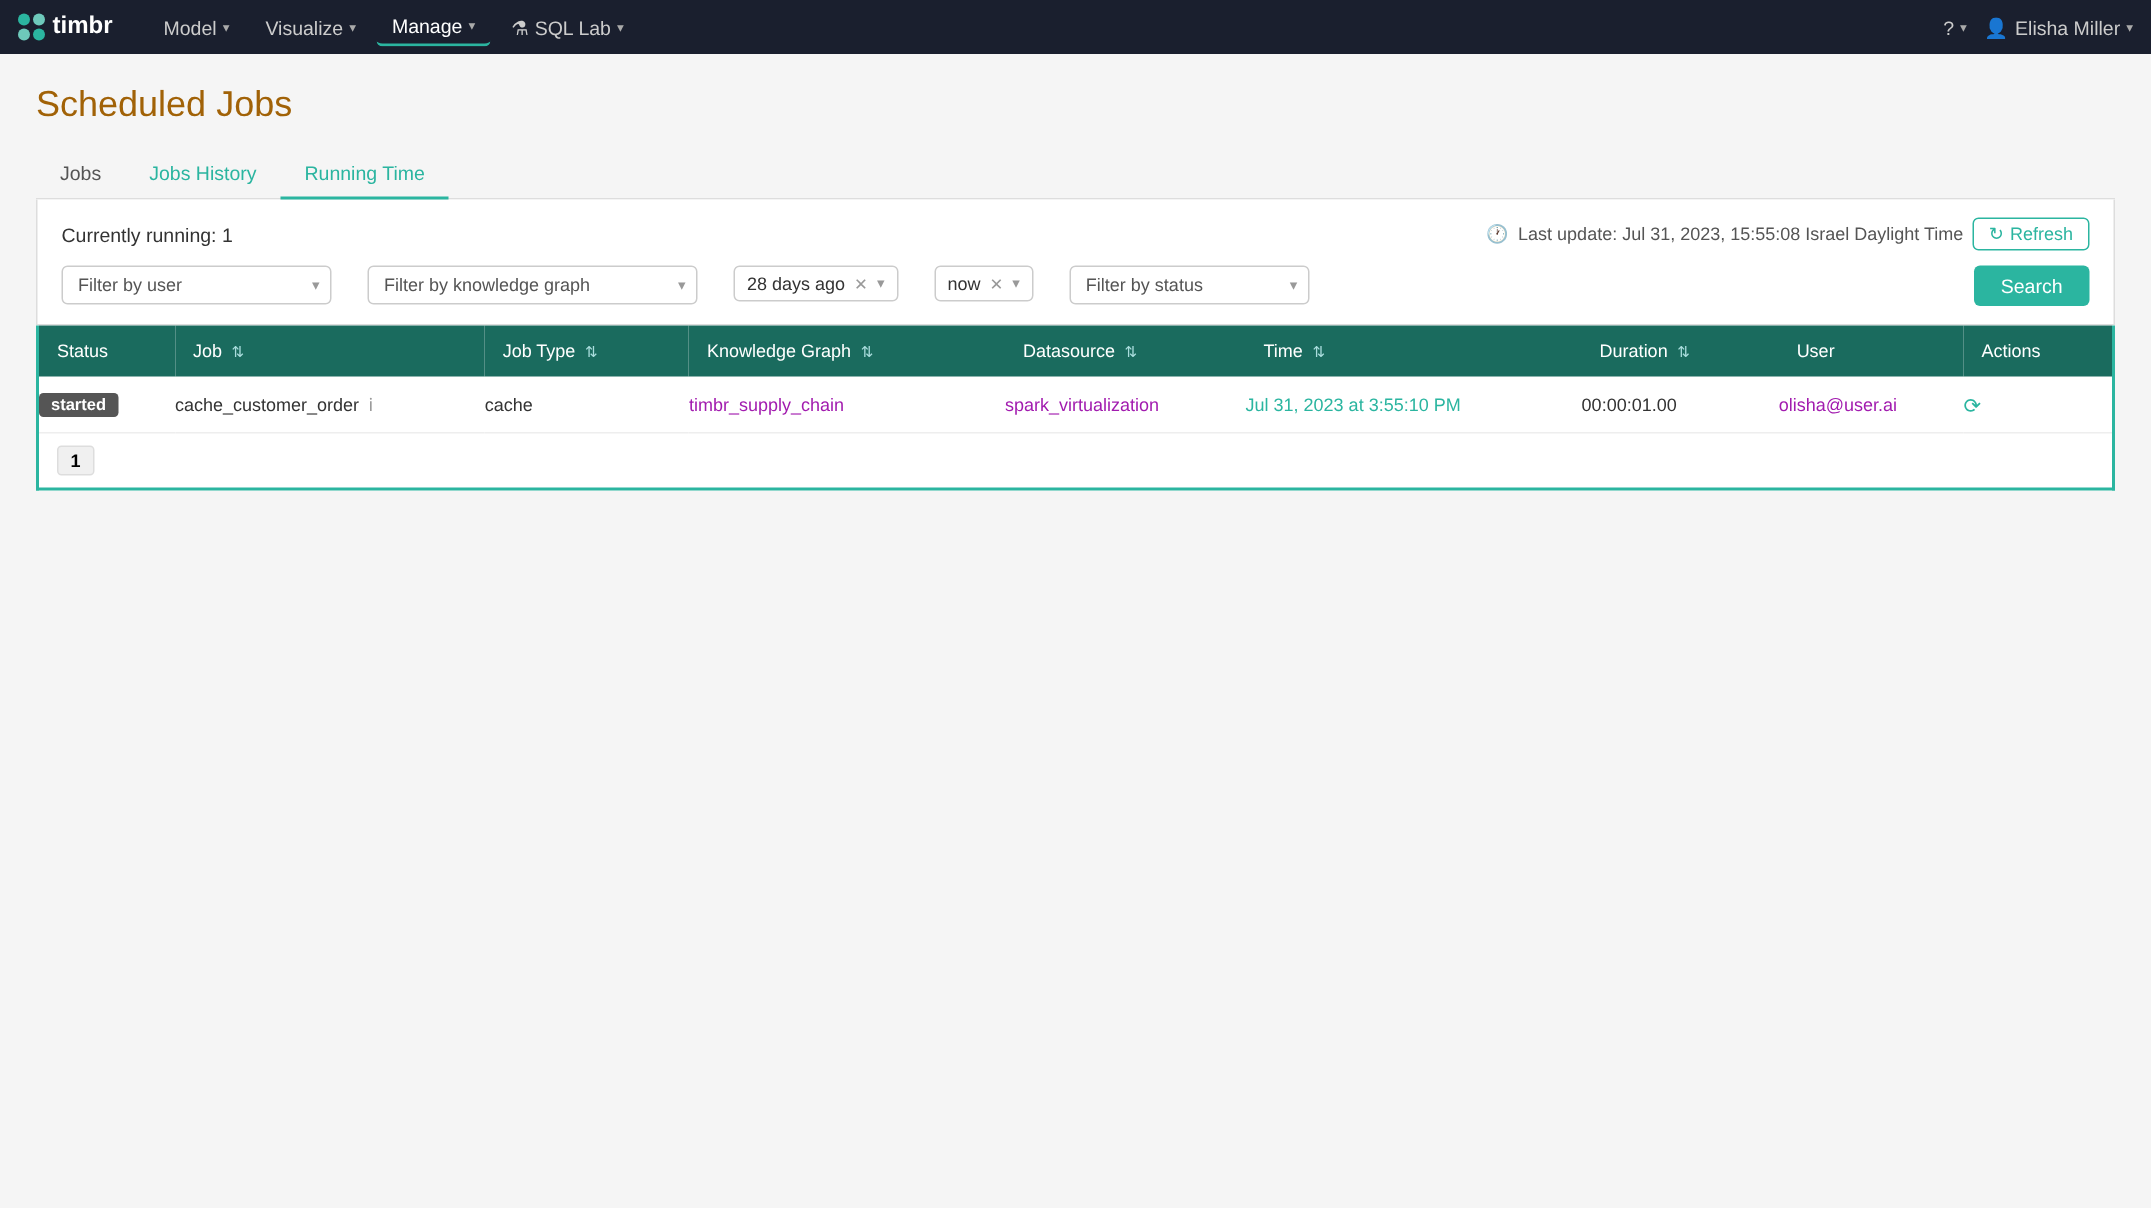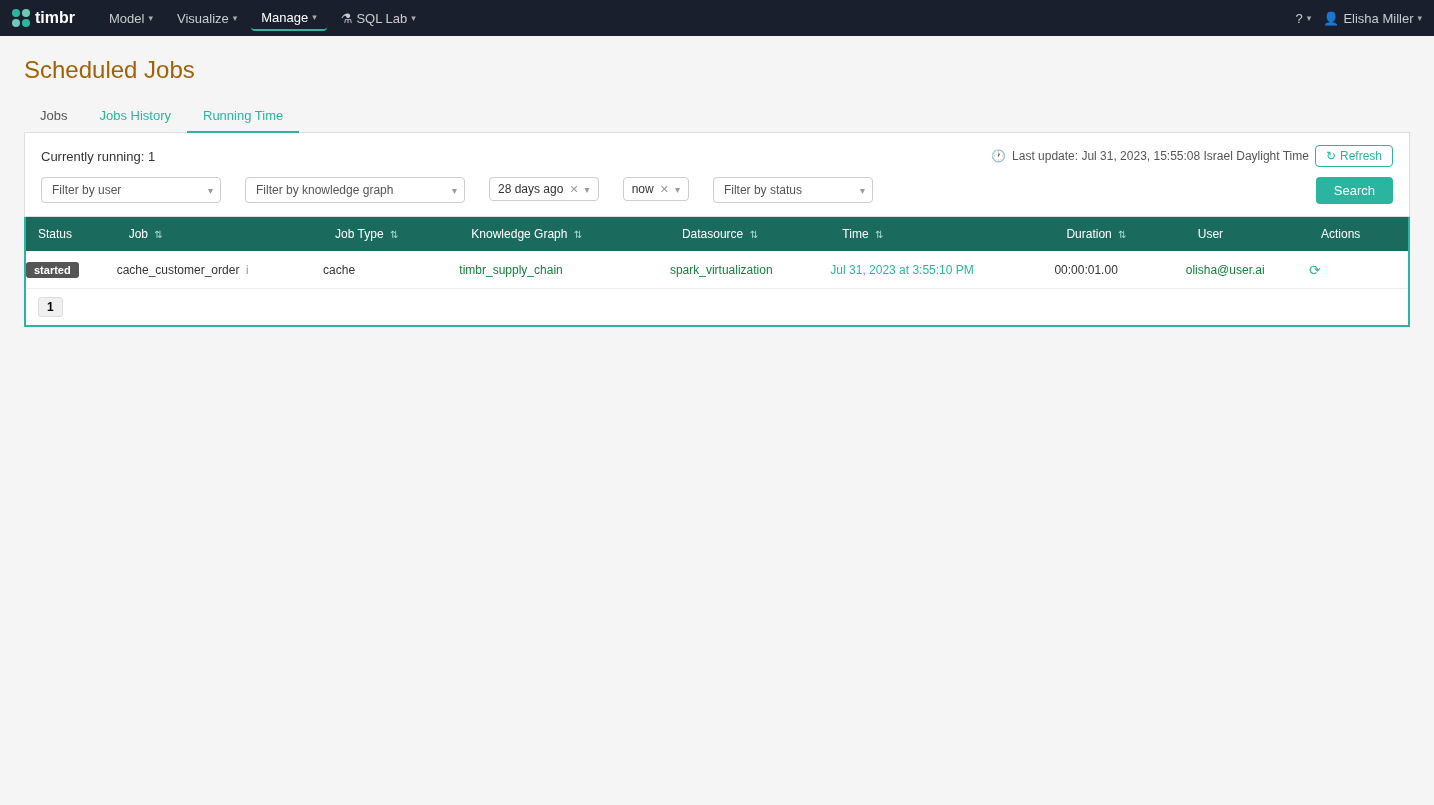--- a/index.html
+++ b/index.html
@@ -176,21 +176,21 @@
 
     .badge-started {
       background: #555;
       color: #fff;
       padding: 2px 8px;
       border-radius: 3px;
       font-size: 11px;
       font-weight: 600;
       display: inline-block;
     }
-    .link-text { color: #15803d; cursor: pointer; text-decoration: none; }
+    .link-text { color: #a21caf; cursor: pointer; text-decoration: none; }
     .teal-text { color: #2bb5a0; }
     .info-icon { color: #999; font-size: 12px; cursor: pointer; margin-left: 3px; }
 
     
     .pagination {
       padding: 8px 12px;
       display: flex;
       gap: 4px;
     }
     .page-num {

